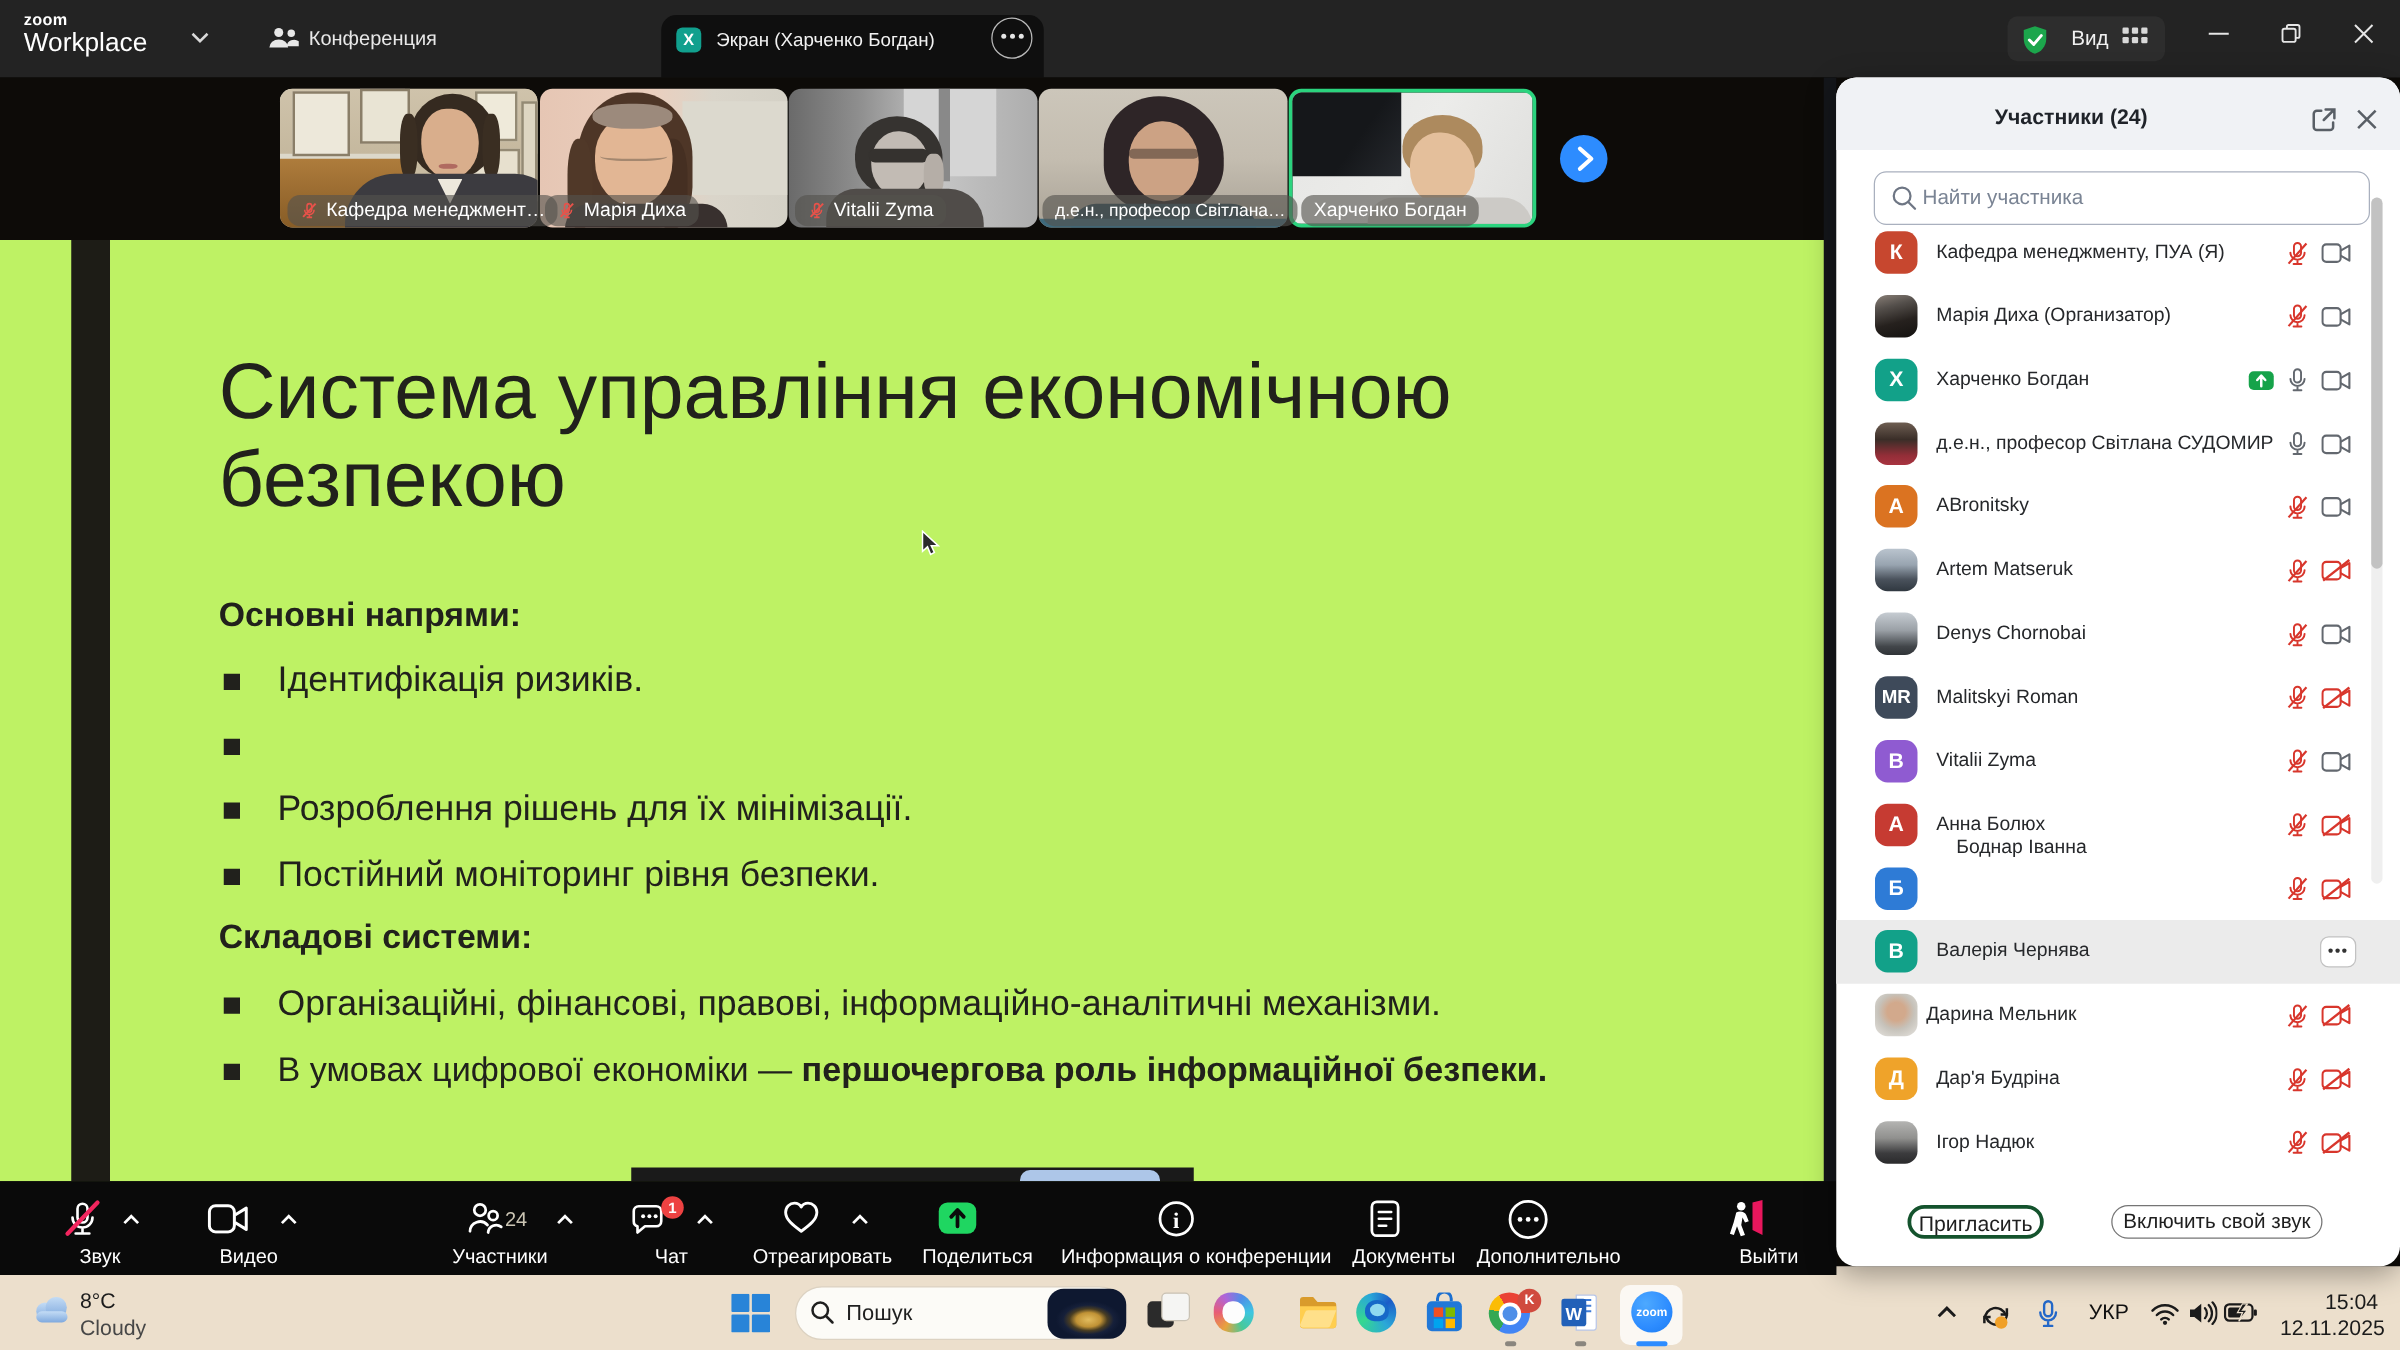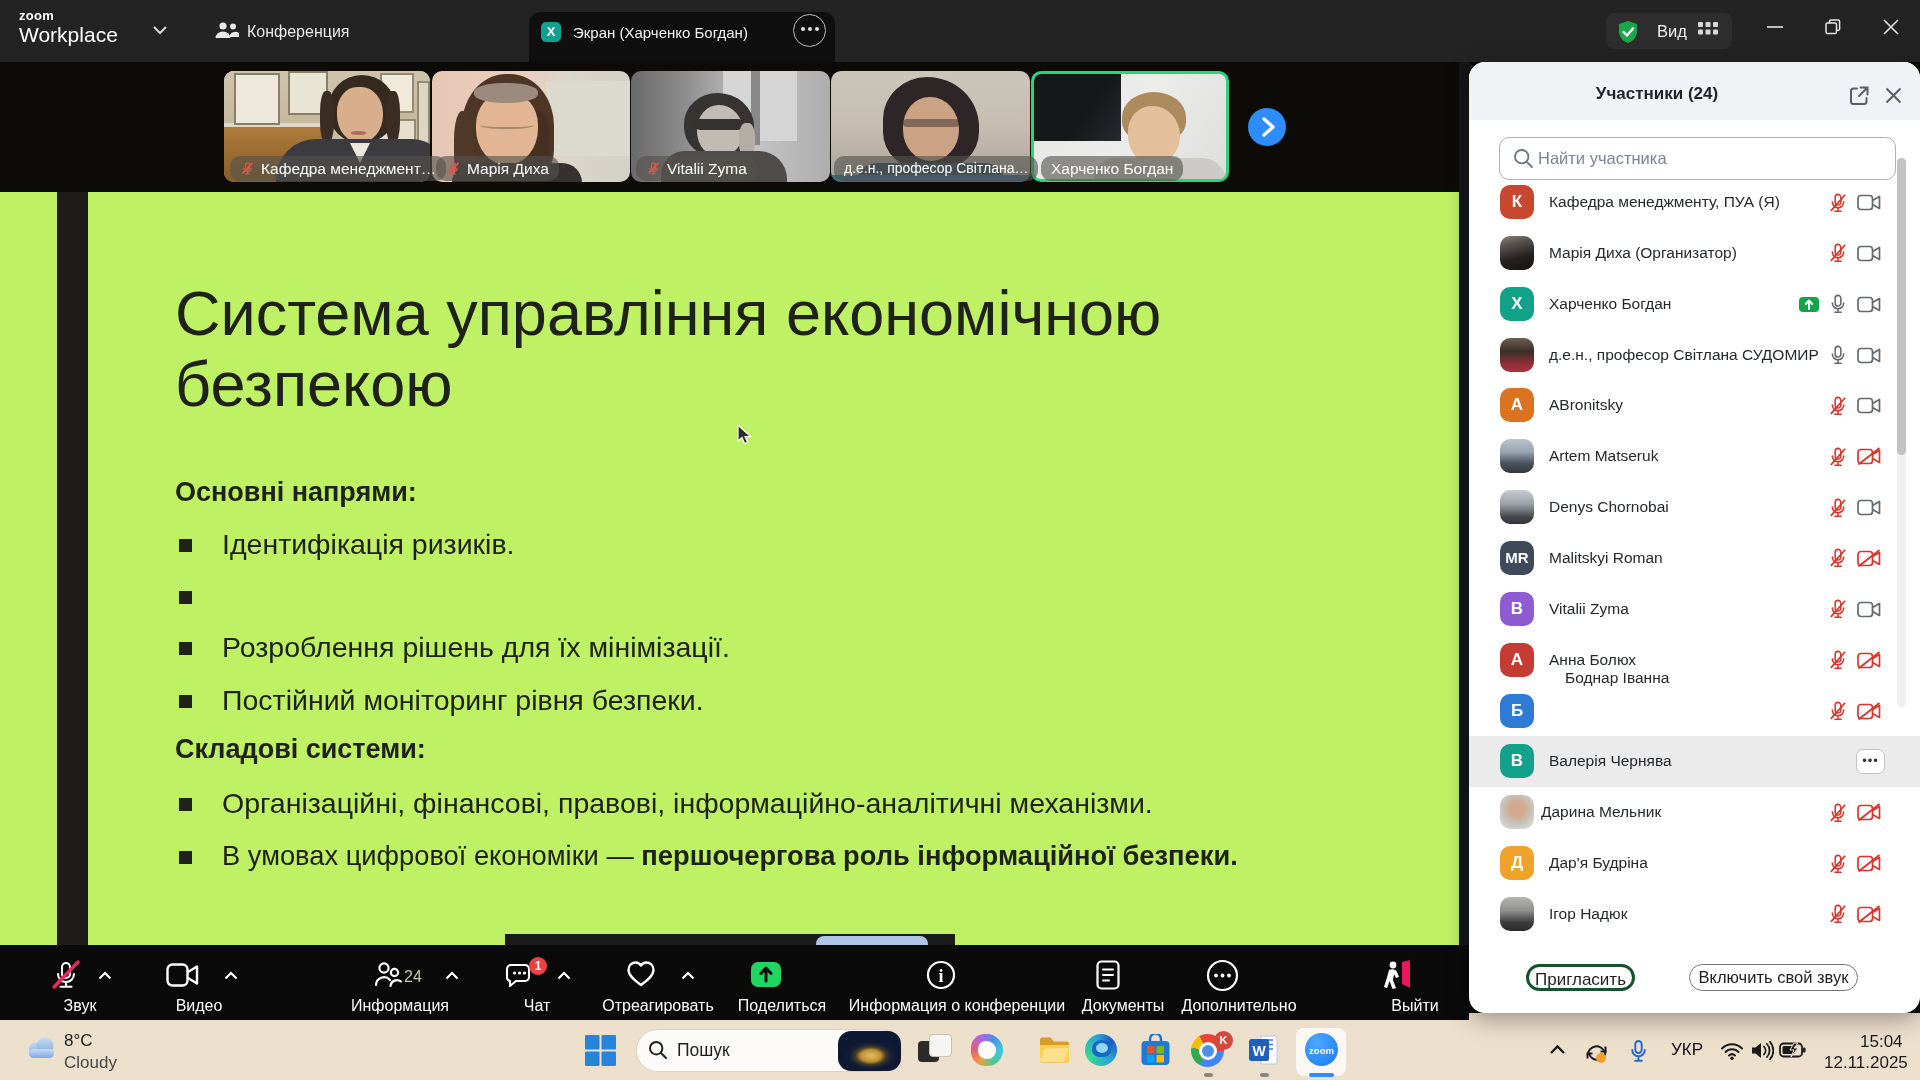--- a/index.html
+++ b/index.html
@@ -221,21 +221,21 @@
     <svg class="abs" style="left:372px; top:14px;" width="32" height="32" viewBox="0 0 32 32">
         <circle cx="12" cy="9" r="4.6" stroke="#fff" stroke-width="2.2" fill="none"></circle>
         <path d="M4 26 a8 8 0 0 1 14 -5" stroke="#fff" stroke-width="2.2" fill="none" stroke-linecap="round"></path>
         <circle cx="22.5" cy="13.5" r="3.6" stroke="#fff" stroke-width="2.2" fill="none"></circle>
         <path d="M18.5 27 a6.5 6.5 0 0 1 10.5 -4.5" stroke="#fff" stroke-width="2.2" fill="none" stroke-linecap="round"></path>
       </svg>
     <div class="abs" style="left:404px; top:23px; color:#CBC5B4; font-size:16px;">24</div>
     <svg class="abs" style="left:445px; top:26px;" width="14" height="9" viewBox="0 0 14 9">
         <path d="M1.5 7.5 L7 2 L12.5 7.5" stroke="#fff" stroke-width="2.2" fill="none"></path>
       </svg>
-    <div class="tbtxt" style="left:384px; transform:translateX(-50%);">Информация</div>
+    <div class="tbtxt" style="left:384px; transform:translateX(-50%);">Участники</div>
 
     <svg class="abs" style="left:505px; top:16px;" width="30" height="30" viewBox="0 0 30 30">
         <path d="M6 4 h14 a4 4 0 0 1 4 4 v8 a4 4 0 0 1 -4 4 h-9 l-6 5 v-5 a4 4 0 0 1 -3 -4 v-8 a4 4 0 0 1 4 -4 z" stroke="#fff" stroke-width="2.1" fill="none" stroke-linejoin="round"></path>
         <circle cx="9.5" cy="12" r="1.6" fill="#fff"></circle>
         <circle cx="14.5" cy="12" r="1.6" fill="#fff"></circle>
         <circle cx="19.5" cy="12" r="1.6" fill="#fff"></circle>
       </svg>
     <div class="abs" style="left:529px; top:12px; width:18px; height:18px; border-radius:50%; background:#ED4242; color:#fff; font-size:12px; font-weight:bold; text-align:center; line-height:18px;">1</div>
     <svg class="abs" style="left:557px; top:26px;" width="14" height="9" viewBox="0 0 14 9">
         <path d="M1.5 7.5 L7 2 L12.5 7.5" stroke="#fff" stroke-width="2.2" fill="none"></path>

